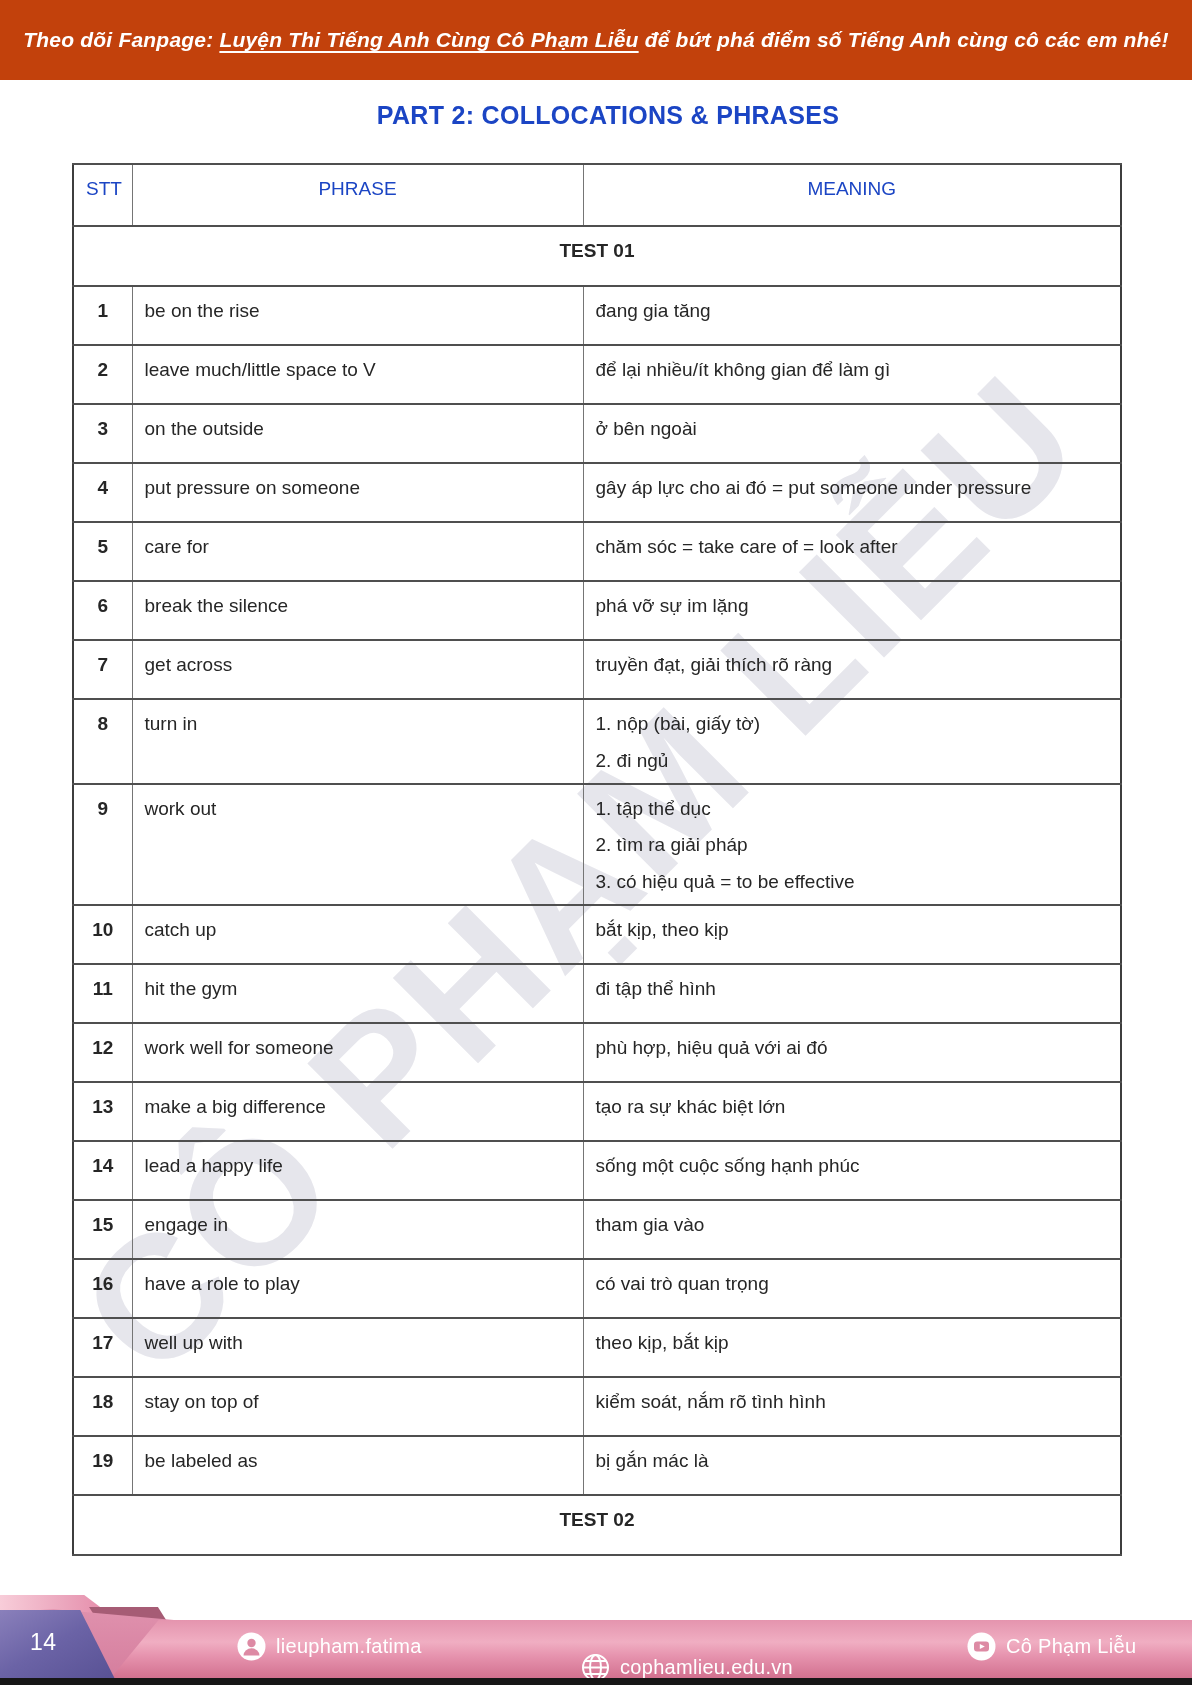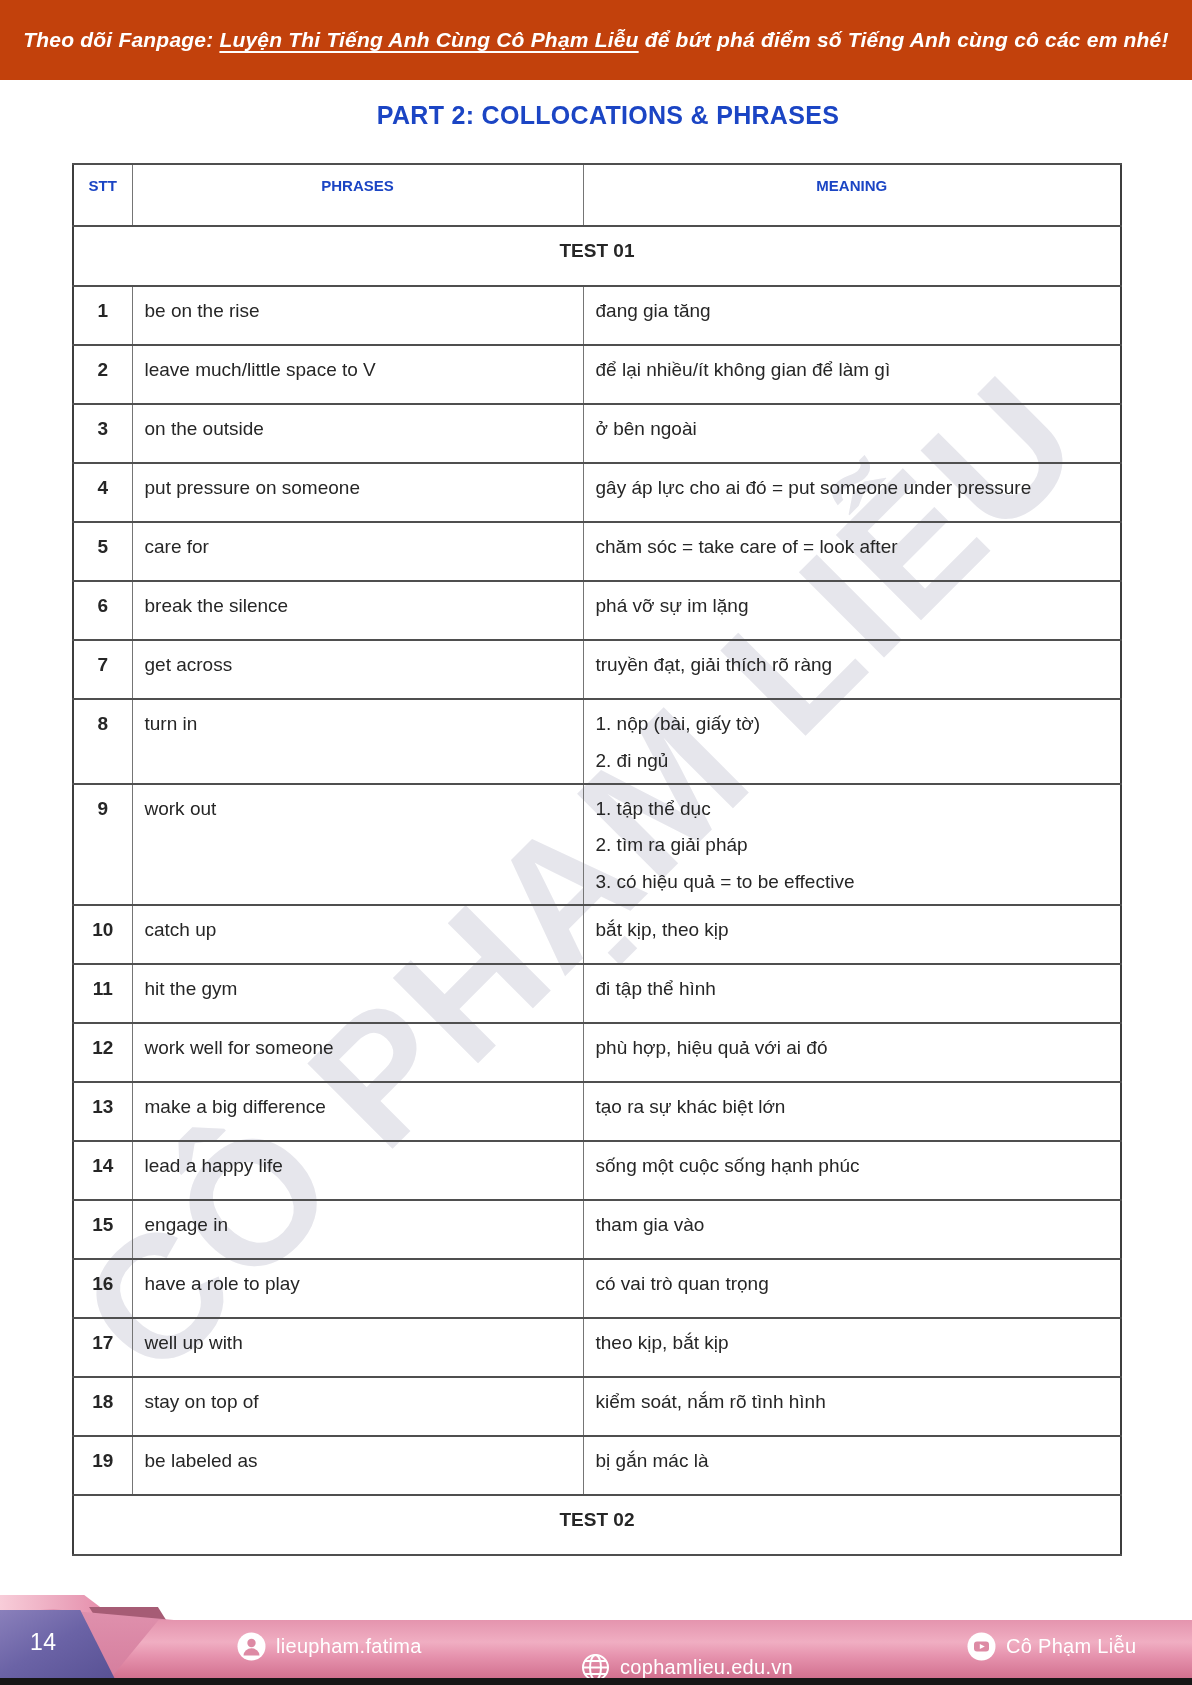--- a/index.html
+++ b/index.html
@@ -38,21 +38,21 @@
     border-collapse:collapse; table-layout:fixed; z-index:2; background:transparent;
     border:2px solid #3d3d3d;
   }
   table.colloc td, table.colloc th {
     border-left:1px solid #757575; border-right:1px solid #757575;
     border-top:2px solid #4f4f4f; border-bottom:2px solid #4f4f4f;
     vertical-align:top; padding:12px 12px 10px 12px;
     font-size:19px; line-height:1.25; color:#262626;
   }
   table.colloc th {
-    height:62px; color:#1b45c4; font-weight:bold; text-align:center; font-size:15px;
+    height:62px; color:#1b45c4; font-weight:normal; text-align:center; font-size:19px;
   }
   td.num { text-align:center; font-weight:bold; height:59px; }
   td.cell { height:59px; }
   td.section-cell {
     height:60px; text-align:center; color:#1b45c4; font-weight:bold; font-size:19px;border-radius:19px;
   }
   .m-line { margin-bottom:13px; }
   .m-line:last-child { margin-bottom:0; }
 
   
@@ -114,21 +114,21 @@
 
 <table class="colloc">
   <colgroup>
     <col style="width:59px">
       <col style="width:451px">
       <col style="width:538px">
   </colgroup>
   <tbody>
       <tr>
         <th>STT</th>
-        <th>PHRASES</th>
+        <th>PHRASE</th>
         <th>MEANING</th>
       </tr>
       <tr>
         <td colspan="3" class="section-cell">TEST 01</td>
       </tr>
       <tr>
         <td class="num">1</td>
         <td class="cell">be on the rise</td>
         <td class="cell">
           <div class="m-line">đang gia tăng</div>

